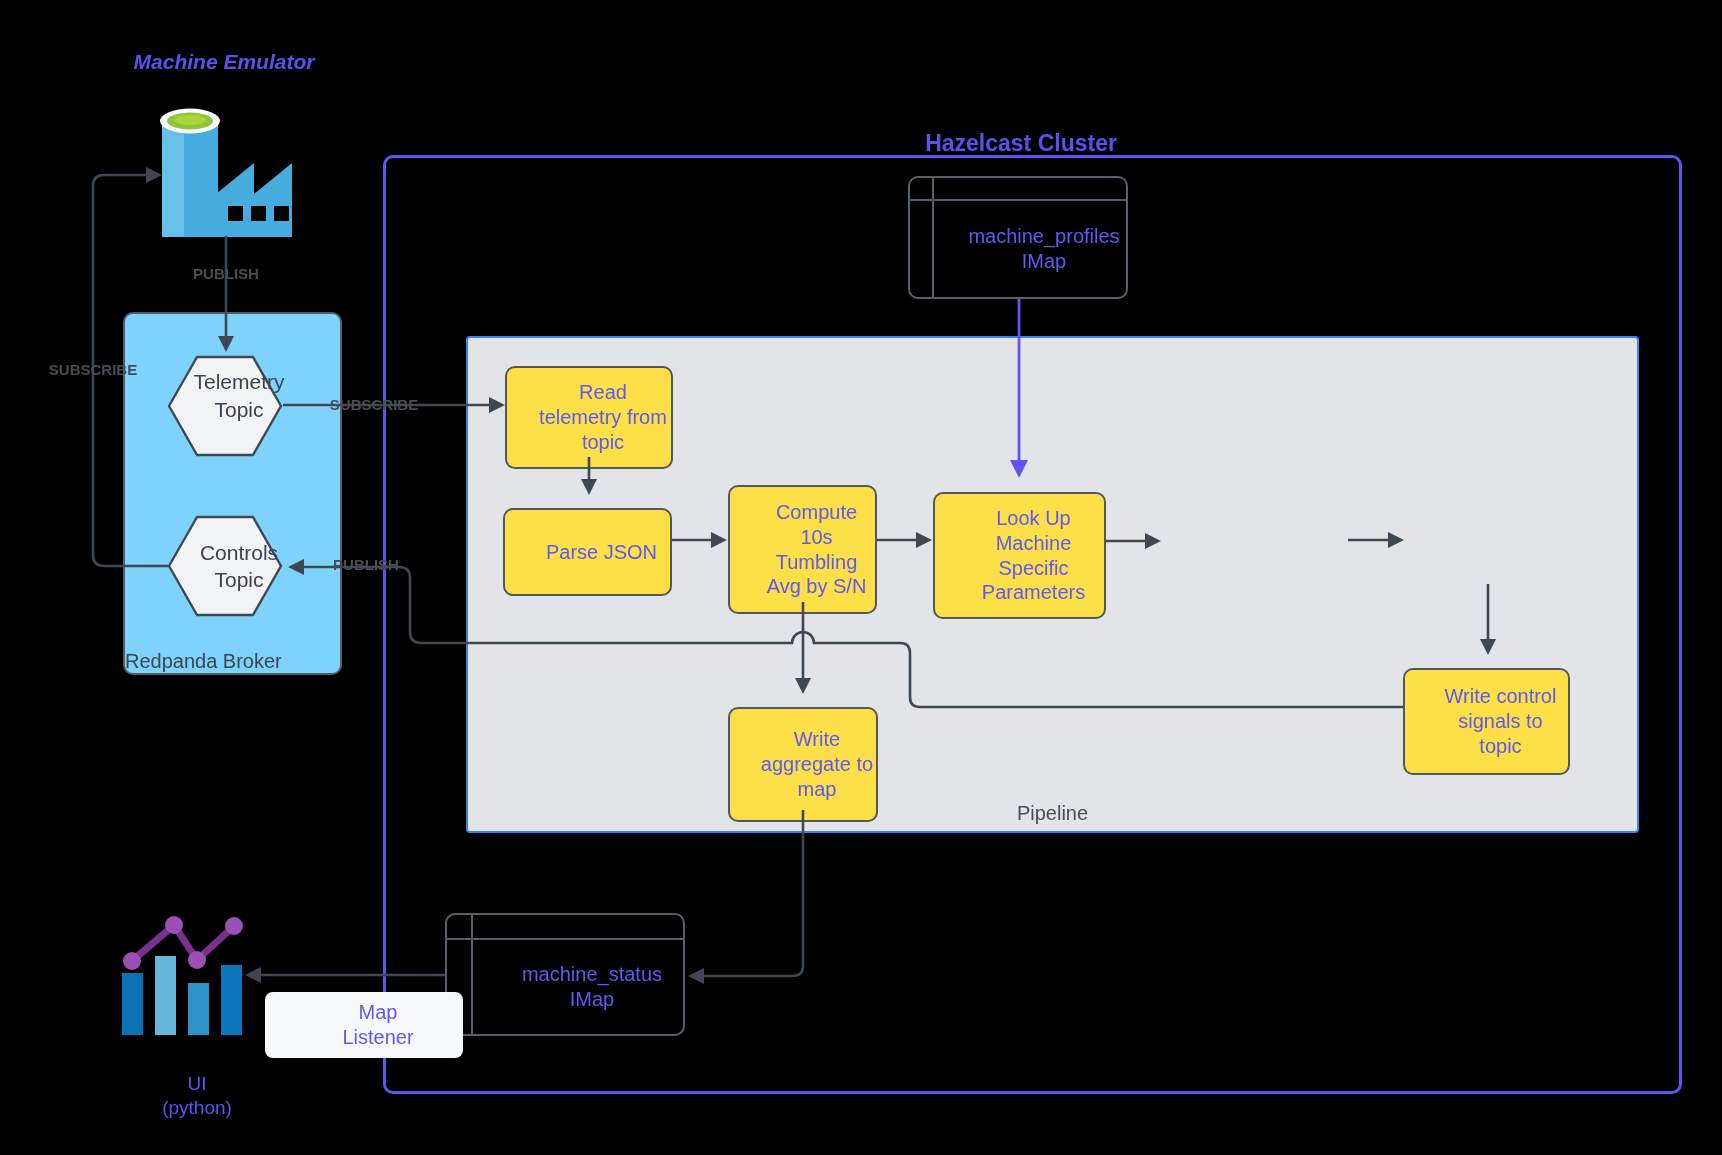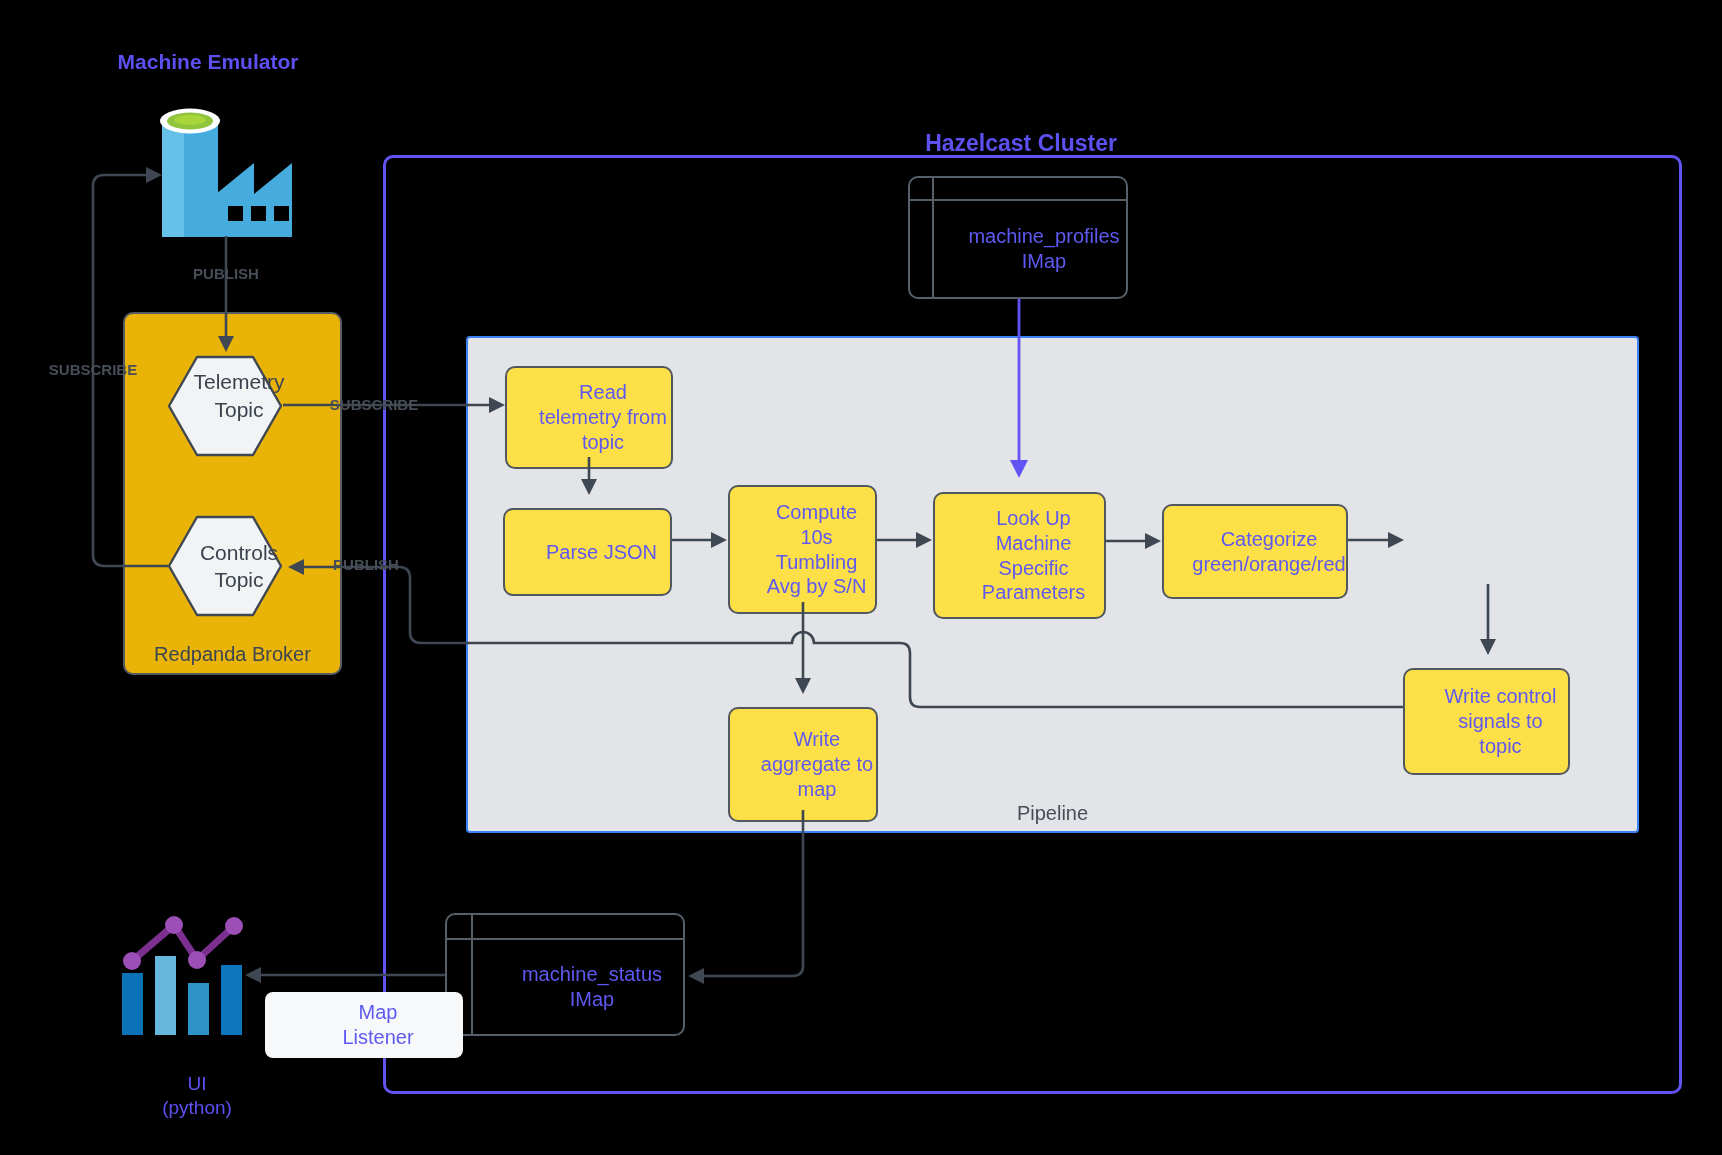--- a/index.html
+++ b/index.html
@@ -7,22 +7,22 @@
          font-family:"Liberation Sans",sans-serif;overflow:hidden;}
   .abs{position:absolute;box-sizing:border-box;}
   .ml{white-space:pre-line;padding-left:28px;}
   .center{display:flex;align-items:center;justify-content:center;text-align:center;}
 
   
   .hz-border{border:3px solid #6254F3;border-radius:10px;background:transparent;}
   .pipeline{background:#E2E4E8;border:2px solid #3b82f6;border-radius:4px;}
   .pipeline-label{position:absolute;left:0;right:0;bottom:6px;text-align:center;
                   color:#474E59;font-size:20px;}
-  .redpanda{background:#eab308;border:2px solid #565C64;border-radius:10px;
-            display:flex;align-items:flex-end;justify-content:center;padding-bottom:7px;}
+  .redpanda{background:#7dd3fc;border:2px solid #565C64;border-radius:10px;
+            display:flex;align-items:flex-end;justify-content:flex-start;padding-bottom:0;}
   .redpanda-label{color:#3C4650;font-size:20px;}
 
   
   .title{color:#5C50F0;font-weight:700;text-align:center;}
   .t-emulator{font-size:21px;}
   .t-cluster{font-size:23px;margin-top:48px;}
 
   
   .pstep{background:#fde047;border:2px solid #51575F;border-radius:10px;
          color:#5E59F0;font-size:20px;line-height:1.24;margin-top:12px;}
@@ -121,21 +121,21 @@
         <path d="M 168 566 L 104 566 Q 93 566 93 555 L 93 186 Q 93 175 104 175 L 146 175"></path>
         <polygon points="162,175 146,167 146,183" fill="#3E4752" stroke="none"></polygon>
       </g>
     </g>
     <g>
       <path d="M 1019 299 L 1019 461" stroke="#6254F3" stroke-width="2.8" fill="none"></path>
       <polygon points="1019,478 1010,460 1028,460" fill="#6254F3" stroke="none"></polygon>
     </g>
   </svg>
 
-  <div class="abs title t-emulator" style="left:68px;top:50px;width:280px;">Machine Emulator</div>
+  <div class="abs title t-emulator" style="left:84px;top:50px;width:280px;font-style:italic;">Machine Emulator</div>
   <div class="abs title t-cluster" style="left:851px;top:82px;width:340px;">Hazelcast Cluster</div>
 
   <div class="abs node" style="left:150px;top:106px;width:145px;height:133px;">
     <svg width="145" height="133" viewBox="0 0 145 133">
       <polygon points="66,131 66,88 104,57 104,88 142,57 142,131" fill="#45ACDD"></polygon>
       <rect x="12" y="15" width="56" height="116" fill="#45ACDD"></rect>
       <rect x="12" y="15" width="22" height="116" fill="#66C0E8"></rect>
       <ellipse cx="40" cy="15" rx="30" ry="12.5" fill="#FFFFFF"></ellipse>
       <ellipse cx="40" cy="15" rx="23" ry="8.5" fill="#8FC43C"></ellipse>
       <ellipse cx="40" cy="14" rx="16" ry="5" fill="#A8D53A"></ellipse>
@@ -165,22 +165,20 @@
 topic</div>
   <div class="abs node pstep center ml" style="left:503px;top:496px;width:169px;height:88px;">Parse JSON</div>
   <div class="abs node pstep center ml" style="left:728px;top:473px;width:149px;height:129px;">Compute
 10s
 Tumbling
 Avg by S/N</div>
   <div class="abs node pstep center ml" style="left:933px;top:480px;width:173px;height:127px;">Look Up
 Machine
 Specific
 Parameters</div>
-  <div class="abs node pstep center ml" style="left:1162px;top:492px;width:186px;height:95px;">Categorize
-green/orange/red</div>
   <div class="abs node pstep center ml" style="left:1403px;top:656px;width:167px;height:107px;">Write control
 signals to
 topic</div>
   <div class="abs node pstep center ml" style="left:728px;top:695px;width:150px;height:115px;">Write
 aggregate to
 map</div>
 
   <div class="abs node imap" style="left:908px;top:176px;width:220px;height:123px;">
     <div class="hline" style="top:21px;"></div>
     <div class="vline" style="left:22px;"></div>

